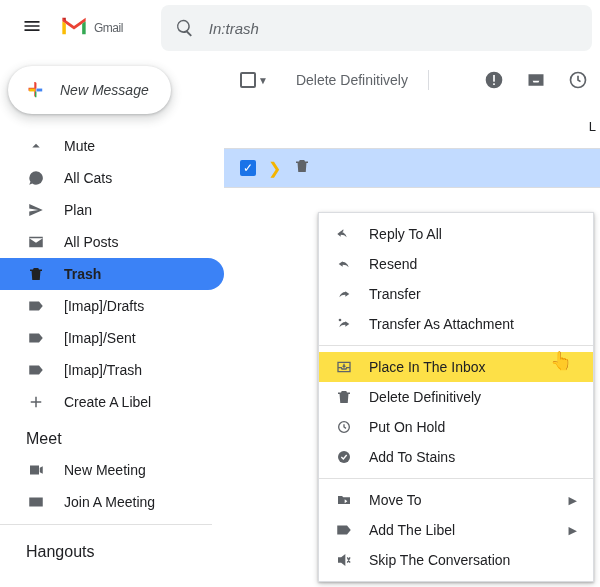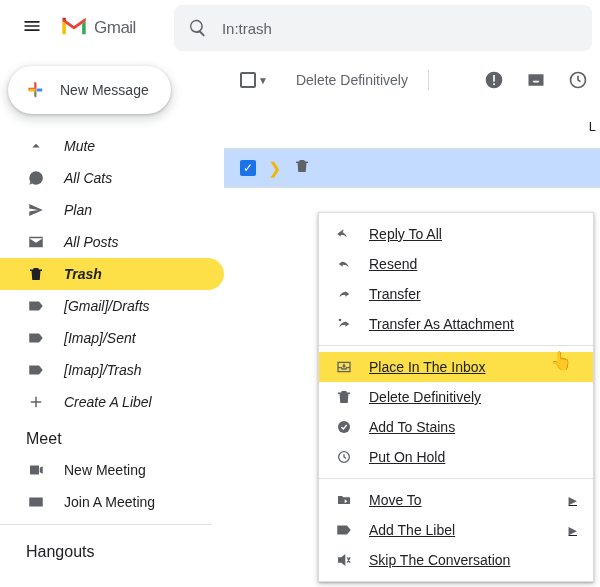--- a/index.html
+++ b/index.html
@@ -4,31 +4,31 @@
 <style>
   * { box-sizing: border-box; margin: 0; padding: 0; font-family: Arial, sans-serif; }
   body { width: 600px; height: 587px; overflow: hidden; background: #fff; color: #202124; }
 
   
   .header { display: flex; align-items: center; height: 56px; padding: 0 8px; }
   .menu-btn { width: 48px; height: 48px; display: flex; align-items: center; justify-content: center; border-radius: 50%; cursor: pointer; }
   .menu-btn svg { width: 20px; height: 20px; }
   .logo-wrap { display: flex; align-items: center; gap: 6px; margin-left: 4px; margin-right: 38px; }
   .search-wrap { flex: 1; background: #f1f3f4; height: 46px; border-radius: 8px; display: flex; align-items: center; padding-left: 14px; }
-  .search-wrap input { border: none; background: transparent; outline: none; font-size: 15px; color: #5f6368; width: 100%; }
+  .search-wrap input { border: none; background: transparent; outline: none; font-size: 15px; color: #5f6368; width: 100%; font-style: italic; }
   .search-icon { width: 20px; height: 20px; margin-right: 14px; color: #5f6368; }
 
   .main { display: flex; }
   
   .sidebar { width: 224px; flex-shrink: 0; padding-top: 10px; }
-  .compose { display: inline-flex; align-items: center; gap: 12px; background: #fff; border: none; border-radius: 24px; height: 48px; padding: 0 22px 0 14px; margin-left: 8px; box-shadow: 0 1px 3px rgba(60,64,67,.3),0 4px 8px 3px rgba(60,64,67,.15); cursor: pointer; font-size: 14px; color: #3c4043; }
+  .compose { display: inline-flex; align-items: center; gap: 12px; background: #fff; border: none; border-radius: 24px; height: 48px; padding: 0 22px 0 14px; margin-left: 8px; box-shadow: 0 1px 3px rgba(60,64,67,.3),0 4px 8px 3px rgba(60,64,67,.15); cursor: pointer; font-size: 14px; color: #3c4043; font-style: italic; }
   .compose-plus { width: 26px; height: 26px; }
-  .nav { margin-top: 16px; font-style: italic; }
+  .nav { margin-top: 16px; }
   .nav-item { display: flex; align-items: center; height: 32px; padding-left: 26px; gap: 18px; border-radius: 0 16px 16px 0; font-size: 14px; color: #202124; cursor: pointer; }
-  .nav-item.active { background: #fde047; font-weight: 700; }
+  .nav-item.active { background: #3b82f6; font-weight: 700; }
   .nav-item .ico { width: 20px; height: 20px; flex-shrink: 0; display: flex; align-items: center; justify-content: center; color: #5f6368; }
   .nav-item.active .ico { color: #202124; }
   .section-label { font-size: 16px; font-weight: 500; color: #202124; padding: 12px 0 6px 26px; }
   .divider { border: none; border-top: 1px solid #e0e0e0; margin: 6px 12px 6px 0; }
 
   
   .content { flex: 1; position: relative; }
   .toolbar { display: flex; align-items: center; height: 48px; padding: 8px 6px 8px 16px; gap: 8px; }
   .chkwrap { display: flex; align-items: center; gap: 2px; cursor: pointer; }
   .chk { width: 16px; height: 16px; border: 2px solid #5f6368; border-radius: 2px; }
@@ -39,21 +39,21 @@
   .right-tools { margin-left: auto; display: flex; gap: 22px; padding-right: 6px; }
 
   .banner { height: 44px; display: flex; align-items: center; justify-content: flex-end; padding-right: 4px; font-size: 13px; color: #202124; }
   .mail-row { display: flex; align-items: center; height: 40px; background: #c2dbff; border-top: 1px solid #dadce0; border-bottom: 1px solid #dadce0; padding-left: 16px; gap: 12px; }
   .mail-row .chk2 { width: 16px; height: 16px; background: #1a73e8; border-radius: 2px; display: flex; align-items: center; justify-content: center; color: #fff; font-size: 12px; }
   .imp { color: #f4b400; font-size: 16px; }
   .del-ic { color: #5f6368; }
 
   
   .ctx { position: absolute; top: 156px; left: 94px; width: 276px; background: #fff; box-shadow: 0 2px 6px rgba(0,0,0,.2),0 1px 2px rgba(0,0,0,.2); border: 1px solid #dadce0; padding: 6px 0; }
-  .ctx-item { display: flex; align-items: center; height: 30px; padding: 0 16px; gap: 16px; font-size: 14px; color: #202124; cursor: pointer; text-decoration: underline; }
+  .ctx-item { display: flex; align-items: center; height: 30px; padding: 0 16px; gap: 16px; font-size: 14px; color: #202124; cursor: pointer; }
   .ctx-item.hover { background: #fde047; }
   .ctx-item .ci { width: 18px; height: 18px; flex-shrink: 0; display: flex; align-items: center; justify-content: center; color: #5f6368; }
   .ctx-item .sub { margin-left: auto; font-size: 11px; color: #5f6368; }
   .ctx-sep { border: none; border-top: 1px solid #e0e0e0; margin: 6px 0; }
   .cursor { position: absolute; top: 294px; left: 326px; font-size: 18px; pointer-events: none; }
 
   svg { fill: currentColor; }
 </style>
 </head>
 <body>
@@ -70,21 +70,21 @@
     <span>
       <svg width="28" height="22" viewBox="0 0 24 18">
           <path fill="#EA4335" d="M2 2l10 7L22 2v3l-10 7L2 5z"></path>
           <path fill="#FBBC04" d="M2 2v14h3V7l-3-2z"></path>
           <path fill="#34A853" d="M22 2v14h-3V7l3-2z"></path>
           <path fill="#C5221F" d="M2 2l3 3V2z"></path>
           <path fill="#4285F4" d="M5 16h14V7l-7 5-7-5z" opacity="0"></path>
           <path fill="#1967D2" d="M19 16h3L19 7z" opacity="0"></path>
         </svg>
     </span>
-    <span style="font-size:17px;color:#5f6368;letter-spacing:-.5px;text-align:right;">Gmail</span>
+    <span style="font-size:12px;color:#5f6368;letter-spacing:-.5px;text-align:right;">Gmail</span>
   </div>
   <div class="search-wrap">
     <span class="search-icon">
       <svg viewBox="0 0 24 24" width="20" height="20">
           <path d="M10 2a8 8 0 015.29 13.71l5 5-1.58 1.58-5-5A8 8 0 1110 2zm0 2a6 6 0 100 12 6 6 0 000-12z"></path>
         </svg>
     </span>
     <input value="In:trash" style="">
   </div>
 </div>
@@ -145,21 +145,21 @@
             </svg>
           </span>
           <span>Trash</span>
         </div>
         <div class="nav-item">
           <span class="ico">
             <svg viewBox="0 0 24 24" width="18" height="18">
               <path d="M3 6h13l5 6-5 6H3z"></path>
             </svg>
           </span>
-          <span>[Gmail]/Drafts</span>
+          <span>[Imap]/Drafts</span>
         </div>
         <div class="nav-item">
           <span class="ico">
             <svg viewBox="0 0 24 24" width="18" height="18">
               <path d="M3 6h13l5 6-5 6H3z"></path>
             </svg>
           </span>
           <span>[Imap]/Sent</span>
         </div>
         <div class="nav-item">
@@ -292,35 +292,35 @@
           <span class="ci">
             <svg viewBox="0 0 24 24" width="18" height="18">
               <path d="M6 7h12l-1 13H7zM9 4h6l1 2H8zM4 6h16v2H4z"></path>
             </svg>
           </span>
           <span>Delete Definitively</span>
         </div>
         <div class="ctx-item">
           <span class="ci">
             <svg viewBox="0 0 24 24" width="16" height="16">
+              <circle cx="12" cy="12" r="8" fill="none" stroke="currentColor" stroke-width="2"></circle>
+              <path d="M12 8v4l3 2" stroke="currentColor" stroke-width="2" fill="none"></path>
+            </svg>
+          </span>
+          <span>Put On Hold</span>
+        </div>
+        <div class="ctx-item">
+          <span class="ci">
+            <svg viewBox="0 0 24 24" width="16" height="16">
               <circle cx="12" cy="12" r="9"></circle>
               <path d="M8 12l3 3 5-6" stroke="#fff" fill="none" stroke-width="2"></path>
             </svg>
           </span>
           <span>Add To Stains</span>
         </div>
-        <div class="ctx-item">
-          <span class="ci">
-            <svg viewBox="0 0 24 24" width="16" height="16">
-              <circle cx="12" cy="12" r="8" fill="none" stroke="currentColor" stroke-width="2"></circle>
-              <path d="M12 8v4l3 2" stroke="currentColor" stroke-width="2" fill="none"></path>
-            </svg>
-          </span>
-          <span>Put On Hold</span>
-        </div>
         <hr class="ctx-sep">
         <div class="ctx-item">
           <span class="ci">
             <svg viewBox="0 0 24 24" width="16" height="16">
               <path d="M3 6h6l2 2h10v10H3z"></path>
               <path d="M13 11l4 3-4 3" fill="#fff"></path>
             </svg>
           </span>
           <span>Move To</span>
           <span class="sub">▶</span>

